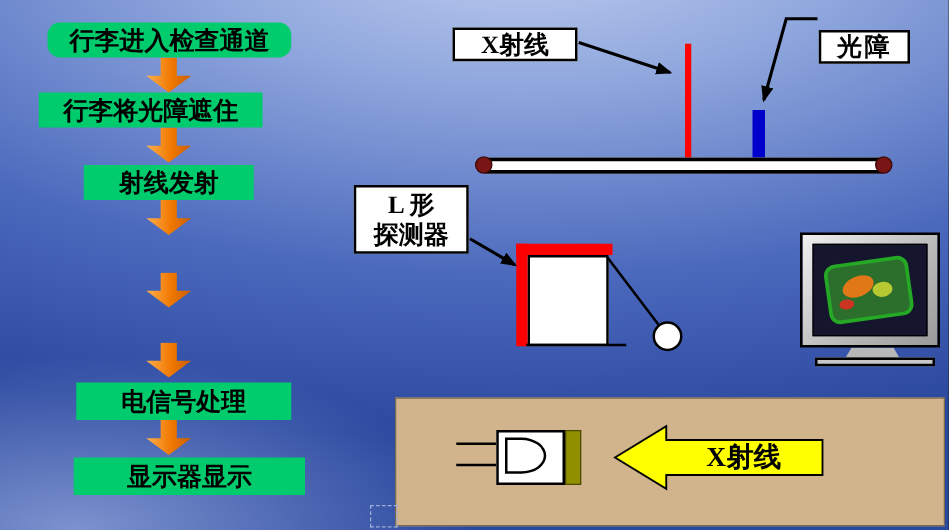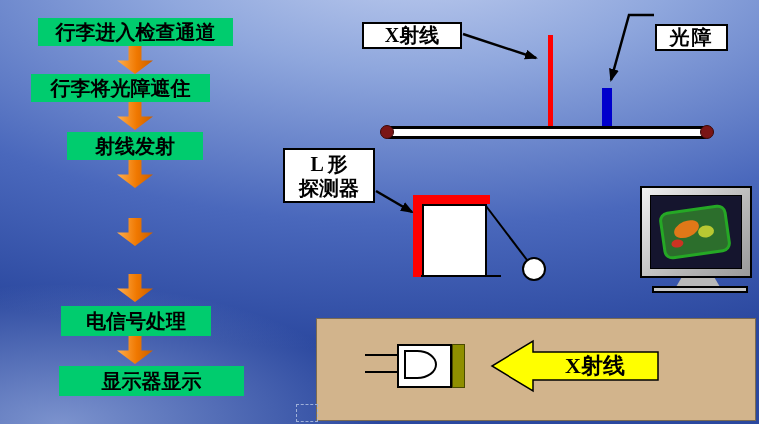--- a/index.html
+++ b/index.html
@@ -9,26 +9,26 @@
     background:
       radial-gradient(ellipse 70% 55% at 8% 100%, rgba(190,208,244,0.55) 0%, rgba(190,208,244,0) 60%),
       radial-gradient(ellipse 120% 95% at 55% -12%, #c3d0f0 0%, #8fa7dd 30%, #4a68bc 68%, #2b489f 100%);
   }
   
   .fc-box {
     position:absolute; background:#00cc6e; color:#000; font-weight:bold;
     font-size:20px; display:flex; align-items:center; justify-content:center;
     white-space:nowrap; z-index:2;
   }
-  .step1 { left:38px;  top:18px;  width:195px; height:28px; }
+  .step1 { left:38px;  top:18px;  width:195px; height:28px;border-radius:10px; }
   .step2 { left:31px;  top:74px;  width:179px; height:28px; }
   .step3 { left:67px;  top:132px; width:136px; height:28px; }
   .step4 { left:54px;  top:190px; width:162px; height:28px; }
   .step5 { left:8px;   top:246px; width:255px; height:28px; font-size:18px; }
-  .step6 { left:61px;  top:306px; width:150px; height:30px; }
+  .step6 { left:61px;  top:306px; width:172px; height:30px; }
   .step7 { left:59px;  top:366px; width:185px; height:30px; }
   .fc-arrow {
     position:absolute; left:117px; width:36px; height:28px; z-index:2;
     background:linear-gradient(90deg,#ffb050,#f07800 55%,#c95f00);
     clip-path:polygon(32% 0, 68% 0, 68% 52%, 100% 52%, 50% 100%, 0 52%, 32% 52%);
   }
   .a1{top:46px}.a2{top:102px}.a3{top:160px}.a4{top:218px}.a5{top:274px}.a6{top:336px}
   
   .callout {
     position:absolute; background:#fff; border:2px solid #000; color:#000;

